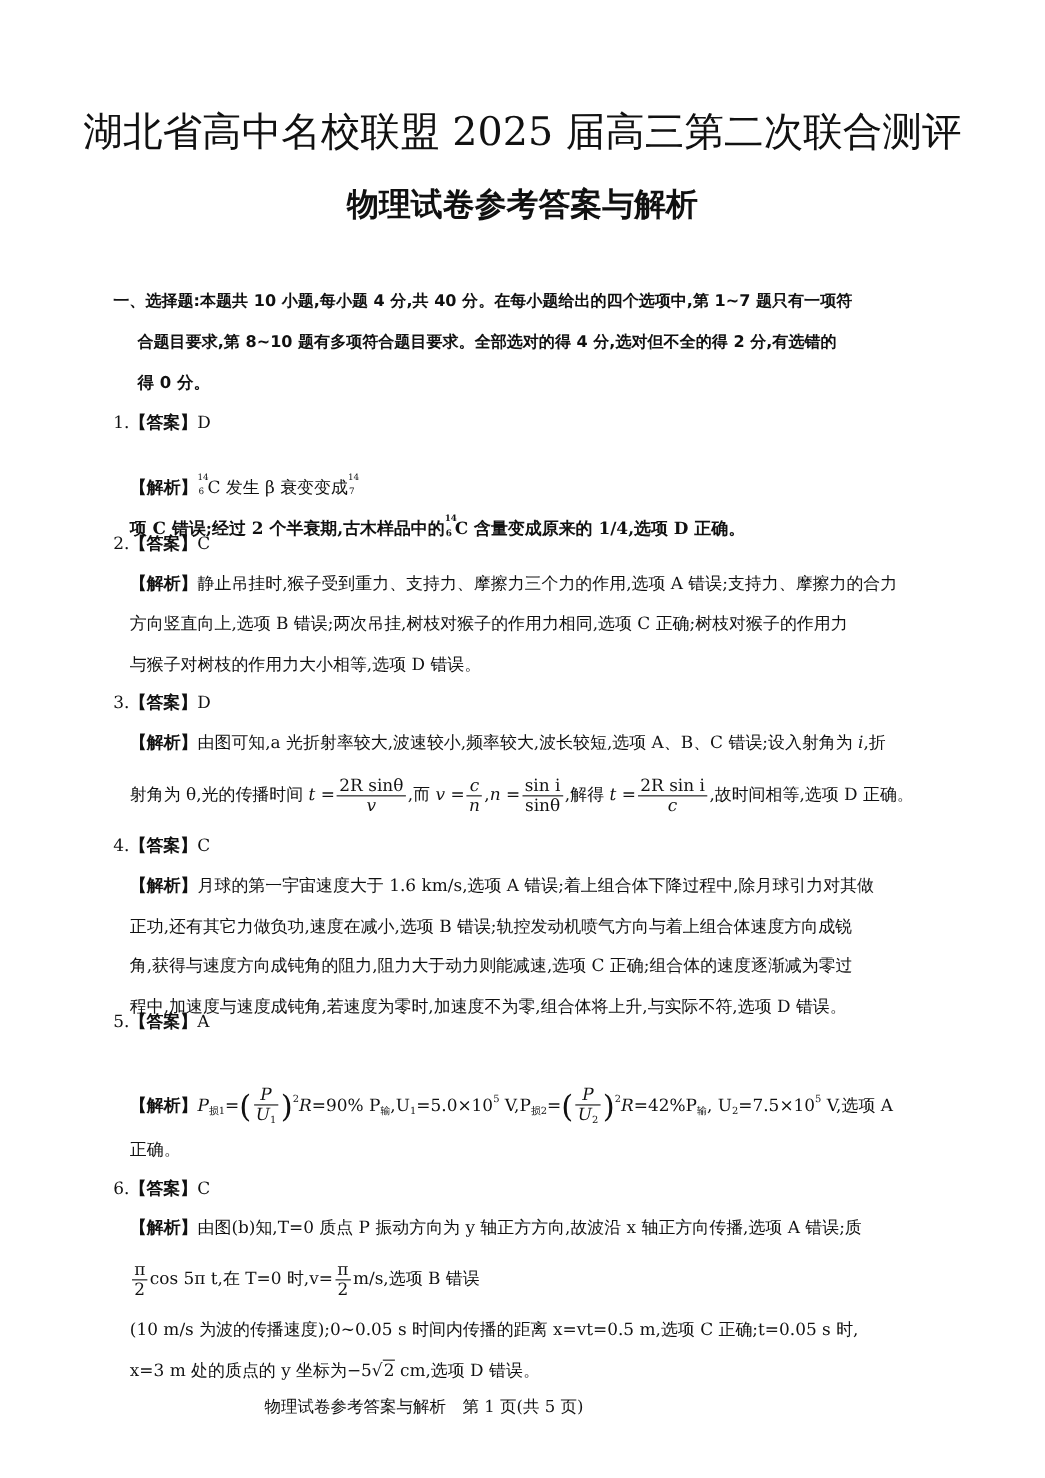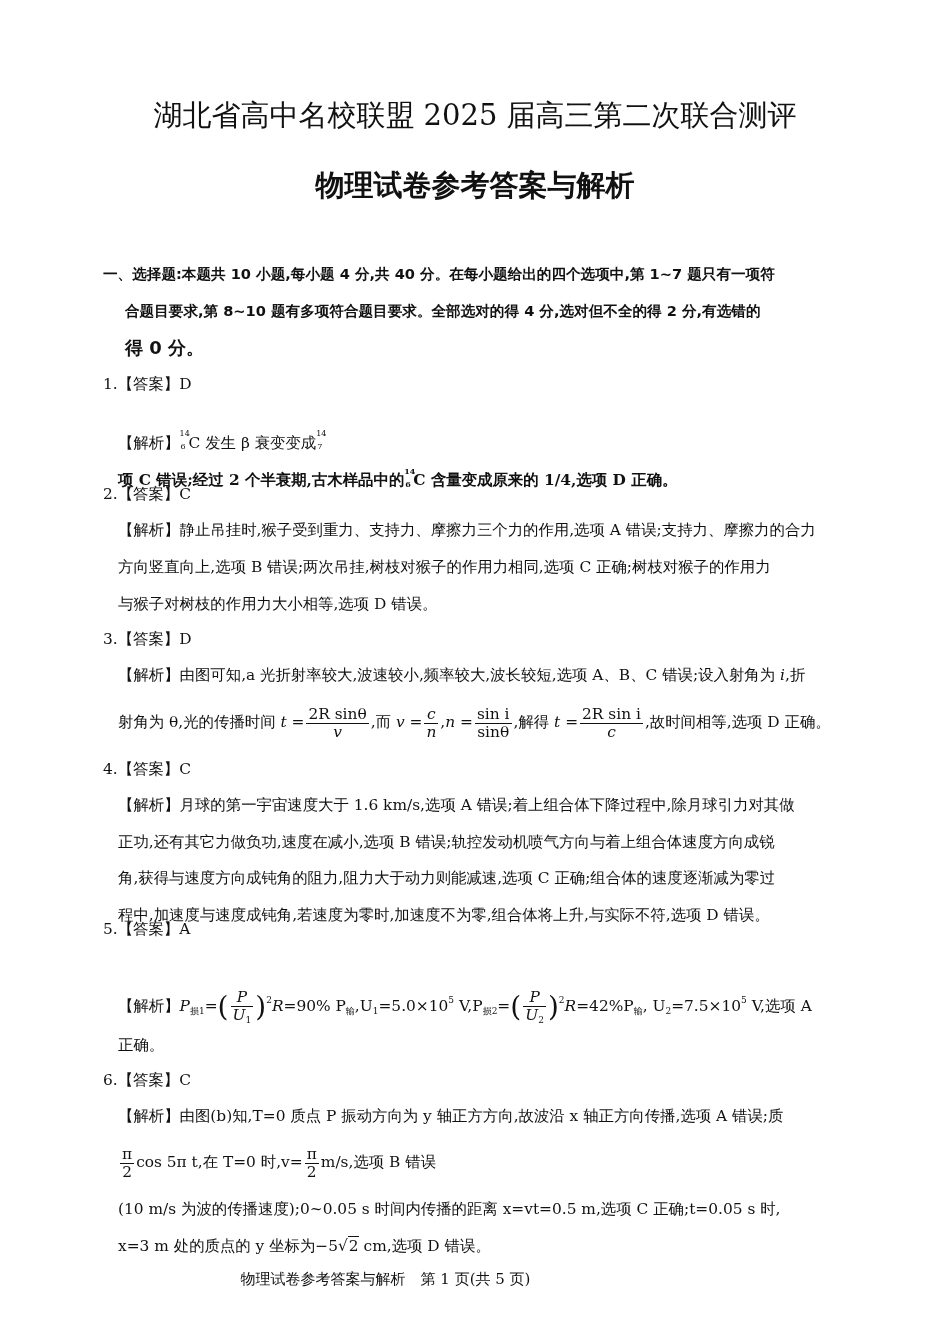--- a/index.html
+++ b/index.html
@@ -3,35 +3,35 @@
 <meta charset="utf-8">
 <style>
   html, body { margin: 0; padding: 0; background: #ffffff; }
   body {
     width: 950px; height: 1344px; position: relative; overflow: hidden;
     font-family: "DejaVu Serif", "Liberation Serif", serif;
     color: #111;
   }
   .title {
     position: absolute; left: 0; width: 950px; text-align: center;
-    font-size: 29px; top: 96px; letter-spacing: 0px; color: #111;
+    font-size: 36px; top: 96px; letter-spacing: 0px; color: #111;
     font-weight: normal;
   }
   .subtitle {
     position: absolute; left: 0; width: 950px; text-align: center;
     font-size: 29px; top: 166px; font-weight: bold;
     font-family: "DejaVu Sans", "Liberation Sans", sans-serif;
   }
   .line {
     position: absolute; font-size: 15.4px; white-space: nowrap;
     line-height: 20px;
   }
   .ans { left: 103px; }
   .body { left: 118px; }
-  .br { font-weight: normal; }
+  .br { font-weight: bold; }
   .iso-wrap { display: inline-block; position: relative; width: 9px; height: 16px; vertical-align: -2px; margin-top: 24px; }
   .iso-wrap .m { position: absolute; top: -4px; left: 0; font-size: 8px; line-height: 8px; }
   .iso-wrap .z { position: absolute; top: 9px; left: 1px; font-size: 8px; line-height: 8px; }
   i { font-style: italic; }
   .frac { display: inline-block; vertical-align: middle; text-align: center; margin: 0 2px; line-height: 1.1; }
   .frac .num { display: block; border-bottom: 1px solid #111; padding: 0 2px; }
   .frac .den { display: block; padding: 0 2px; }
   .paren { font-size: 28px; vertical-align: middle; font-weight: 200; }
   .sub { font-size: 9px; vertical-align: -3px; }
   .sup { font-size: 9px; vertical-align: 8px; }
@@ -45,21 +45,21 @@
 <body>
 
 <div>
 
   <div class="title">湖北省高中名校联盟 2025 届高三第二次联合测评</div>
   <div class="subtitle">物理试卷参考答案与解析</div>
 
   <div>
     <div class="line" style="left:103px; top:264px; font-family:'DejaVu Sans','Liberation Sans',sans-serif; font-weight:bold; font-size:14.6px;">一、选择题:本题共 10 小题,每小题 4 分,共 40 分。在每小题给出的四个选项中,第 1~7 题只有一项符</div>
     <div class="line" style="left:125px; top:301px; font-family:'DejaVu Sans','Liberation Sans',sans-serif; font-weight:bold; font-size:14.6px;">合题目要求,第 8~10 题有多项符合题目要求。全部选对的得 4 分,选对但不全的得 2 分,有选错的</div>
-    <div class="line" style="left:125px; top:338px; font-family:'DejaVu Sans','Liberation Sans',sans-serif; font-weight:bold; font-size:18px;">得 0 分。</div>
+    <div class="line" style="left:125px; top:338px; font-family:'DejaVu Sans','Liberation Sans',sans-serif; font-weight:bold; font-size:15px;">得 0 分。</div>
   </div>
 
   <div>
     <div class="line ans" style="top:374px;">
       <span>1.</span><span class="br">【答案】</span><span>D</span>
     </div>
     <div class="line body" style="top:410px;">
       <span class="br">【解析】</span><span class="iso-wrap"><span class="m">14</span><span class="z">6</span></span><span>C 发生 β 衰变变成</span><span class="iso-wrap"><span class="m">14</span><span class="z">7</span></span>
     </div>
     <div class="line body" style="top:447px;font-weight:bold;">

